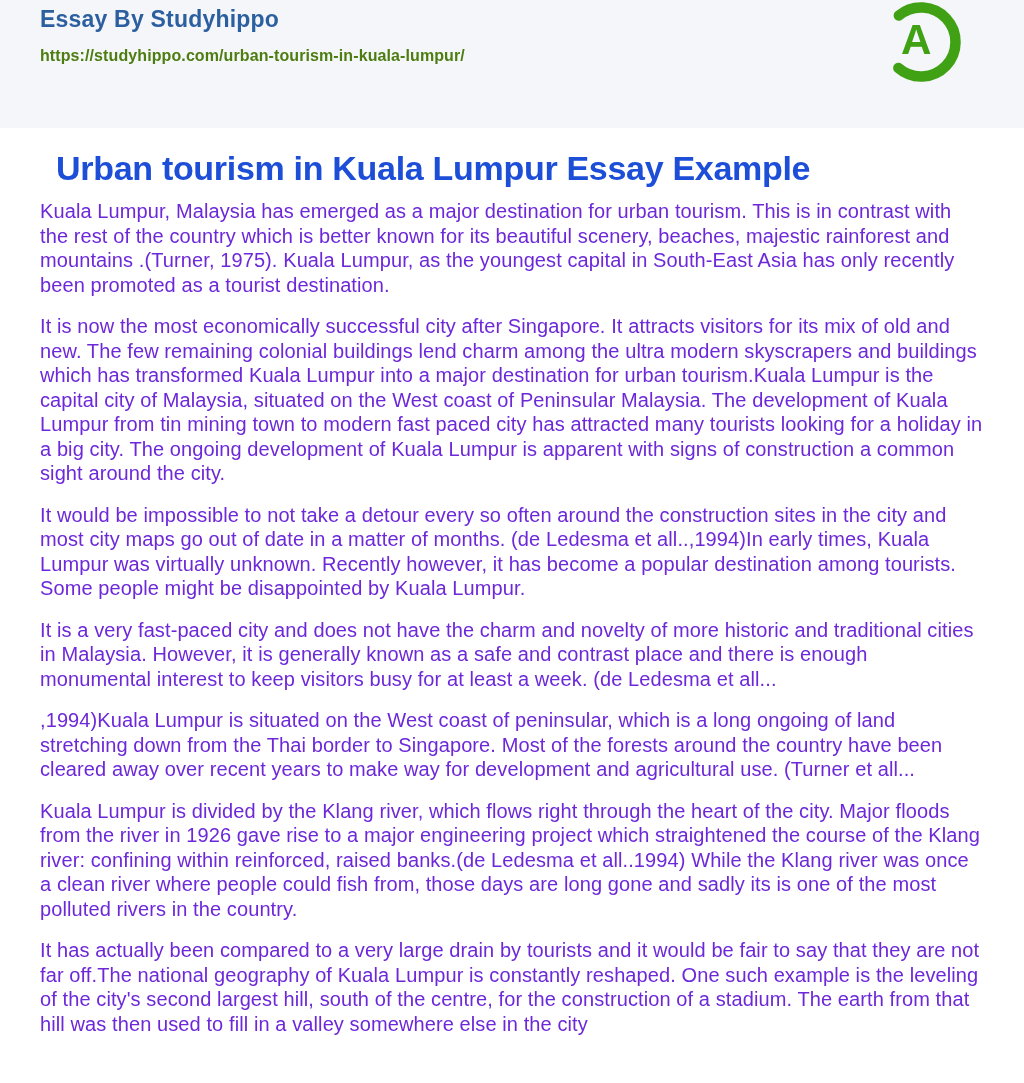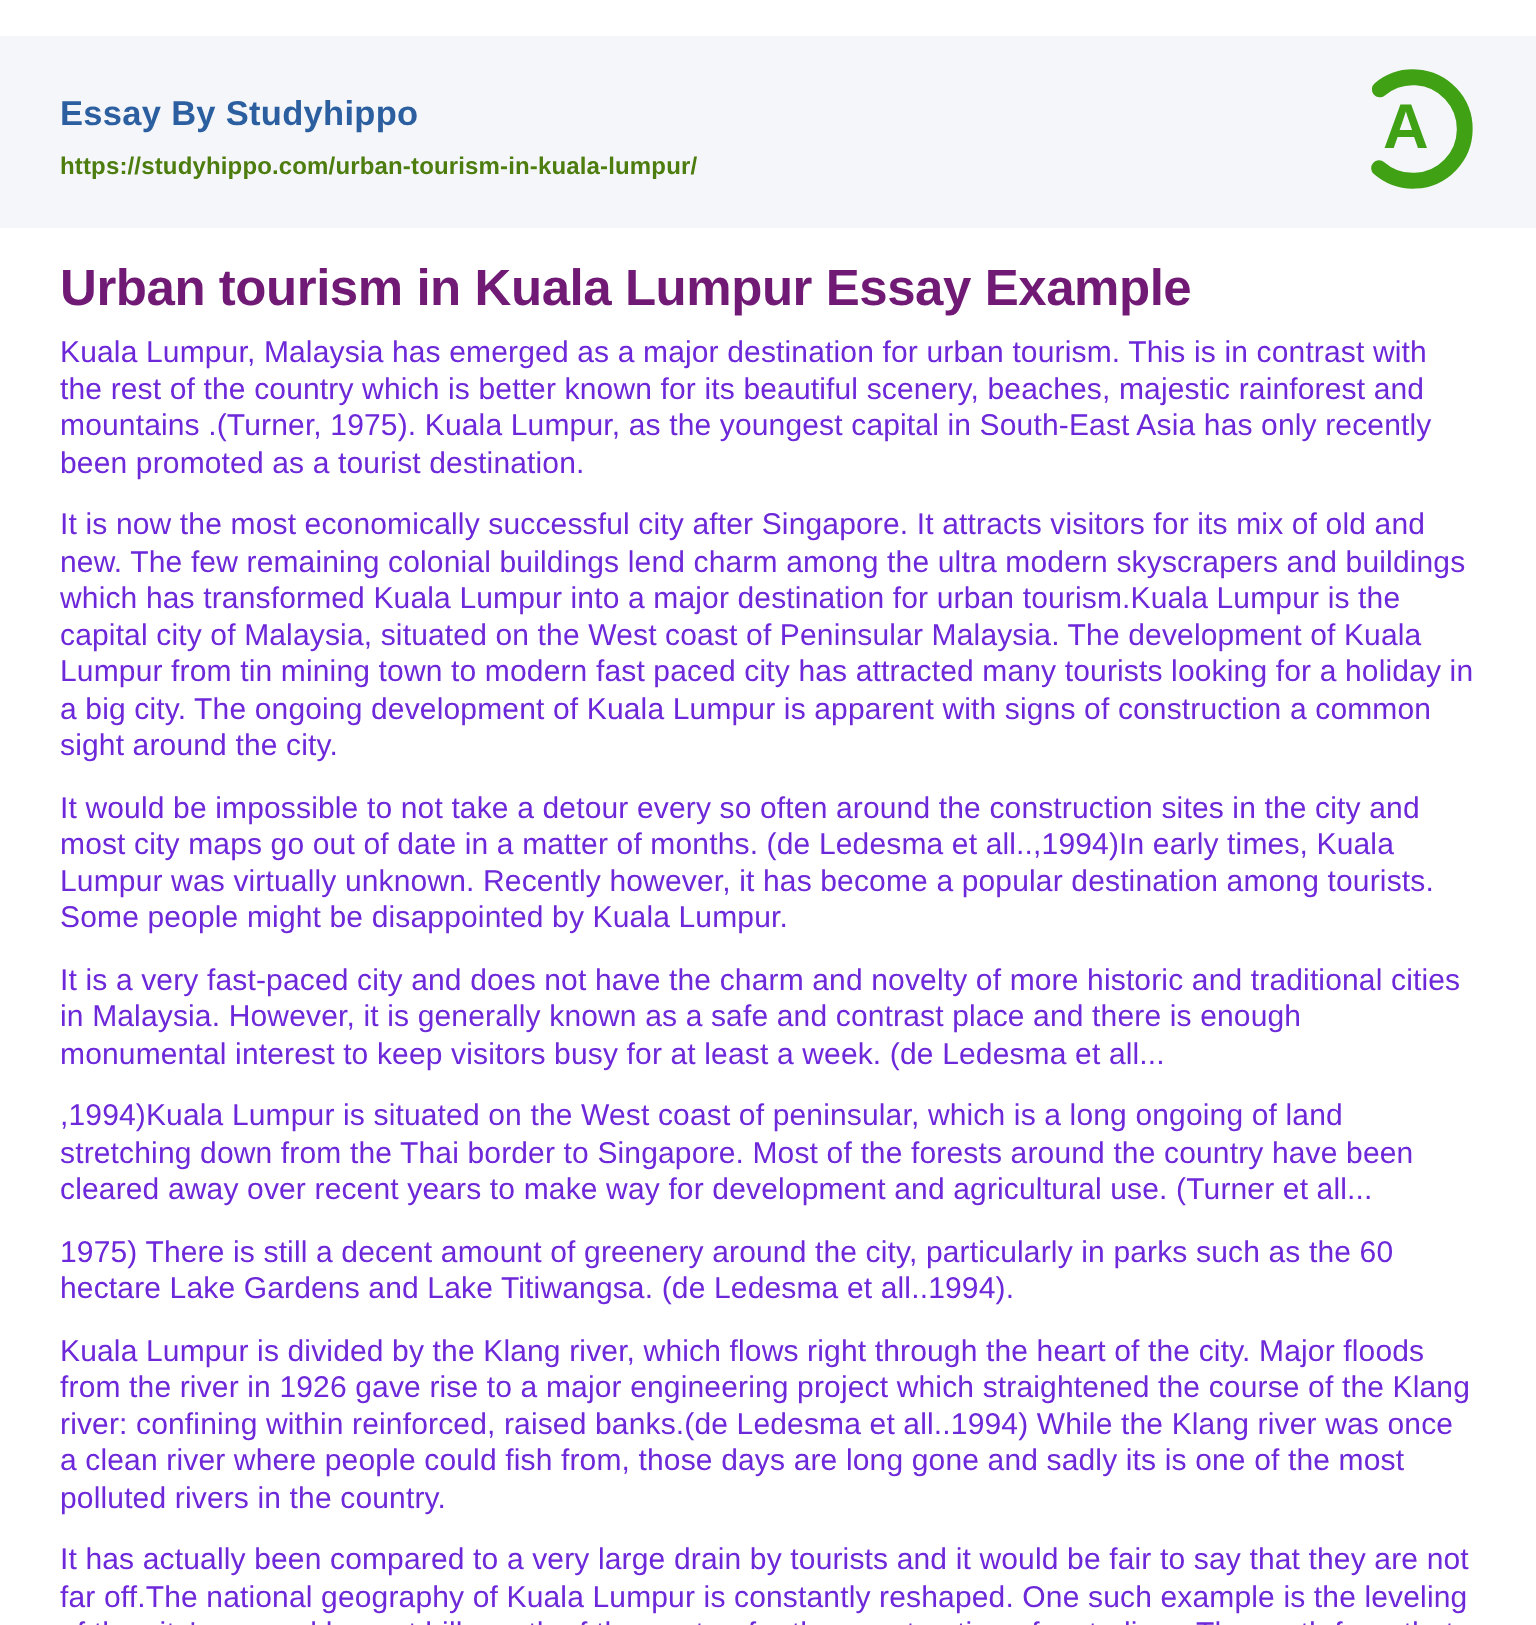--- a/index.html
+++ b/index.html
@@ -9,24 +9,23 @@
     font-family: "Liberation Sans", "DejaVu Sans", sans-serif;
   }
   body { min-height: 1083px; position: relative; }
 
   
   .site-header {
     width: 100%;
     height: 128px;
     background: #f4f6fa;
     display: flex;
-    align-items: center;
+    align-items: flex-start;
     justify-content: space-between;
-    padding: 0 36px 0 40px;
-    margin-top: 24px;
+    padding: 0 57px 0 40px;
   }
   .header-text { display: flex; flex-direction: column; gap: 14px; padding-top: 6px; }
   .site-label {
     color: #2c5f9f;
     font-size: 23px;
     font-weight: 700;
     letter-spacing: 0.2px;
     text-decoration: none;
   }
   .page-url {
@@ -41,25 +40,25 @@
     height: 92px;
     display: flex;
     align-items: center;
     justify-content: center;
     margin-top: -4px;
   }
 
   
   .article { padding: 0 40px; }
   .article-title {
-    margin: 21px 0 11px 0;
+    margin: 21px 0 11px 16px;
     font-size: 34px;
     font-weight: 800;
     letter-spacing: -0.3px;
-    color: #701a75;
+    color: #1d4ed8;
   }
   .essay-body p {
     font-size: 20px;
     line-height: 24.5px;
     letter-spacing: 0.1px;
     color: #6d28d9;
     margin: 0 0 17px 0;
   }
 </style>
 </head>
@@ -80,17 +79,16 @@
 
 <main class="article">
   <h1 class="article-title">Urban tourism in Kuala Lumpur Essay Example</h1>
 
   <div class="essay-body">
     <p>Kuala Lumpur, Malaysia has emerged as a major destination for urban tourism. This is in contrast with the rest of the country which is better known for its beautiful scenery, beaches, majestic rainforest and mountains .(Turner, 1975). Kuala Lumpur, as the youngest capital in South-East Asia has only recently been promoted as a tourist destination.</p>
     <p>It is now the most economically successful city after Singapore. It attracts visitors for its mix of old and new. The few remaining colonial buildings lend charm among the ultra modern skyscrapers and buildings which has transformed Kuala Lumpur into a major destination for urban tourism.Kuala Lumpur is the capital city of Malaysia, situated on the West coast of Peninsular Malaysia. The development of Kuala Lumpur from tin mining town to modern fast paced city has attracted many tourists looking for a holiday in a big city. The ongoing development of Kuala Lumpur is apparent with signs of construction a common sight around the city.</p>
     <p>It would be impossible to not take a detour every so often around the construction sites in the city and most city maps go out of date in a matter of months. (de Ledesma et all..,1994)In early times, Kuala Lumpur was virtually unknown. Recently however, it has become a popular destination among tourists. Some people might be disappointed by Kuala Lumpur.</p>
     <p>It is a very fast-paced city and does not have the charm and novelty of more historic and traditional cities in Malaysia. However, it is generally known as a safe and contrast place and there is enough monumental interest to keep visitors busy for at least a week. (de Ledesma et all...</p>
     <p>,1994)Kuala Lumpur is situated on the West coast of peninsular, which is a long ongoing of land stretching down from the Thai border to Singapore. Most of the forests around the country have been cleared away over recent years to make way for development and agricultural use. (Turner et all...</p>
-    <p>1975) There is still a decent amount of greenery around the city, particularly in parks such as the 60 hectare Lake Gardens and Lake Titiwangsa. (de Ledesma et all..1994).</p>
     <p>Kuala Lumpur is divided by the Klang river, which flows right through the heart of the city. Major floods from the river in 1926 gave rise to a major engineering project which straightened the course of the Klang river: confining within reinforced, raised banks.(de Ledesma et all..1994) While the Klang river was once a clean river where people could fish from, those days are long gone and sadly its is one of the most polluted rivers in the country.</p>
     <p>It has actually been compared to a very large drain by tourists and it would be fair to say that they are not far off.The national geography of Kuala Lumpur is constantly reshaped. One such example is the leveling of the city's second largest hill, south of the centre, for the construction of a stadium. The earth from that hill was then used to fill in a valley somewhere else in the city</p>
   </div>
 </main>
 
 </body></html>

